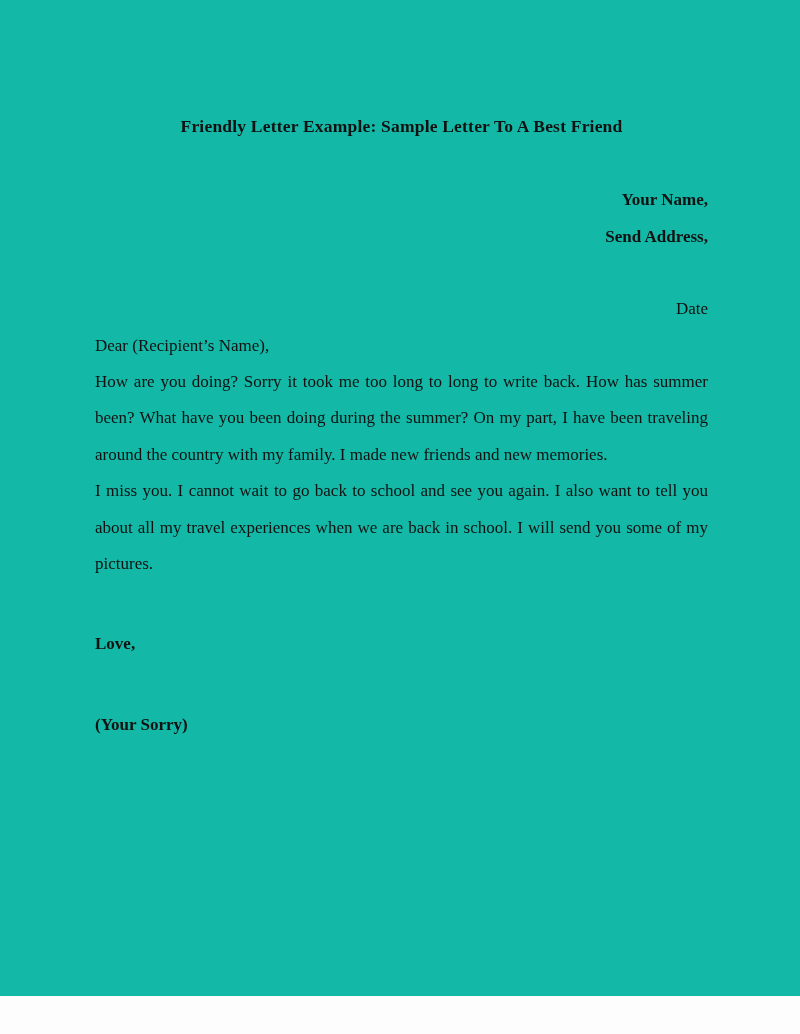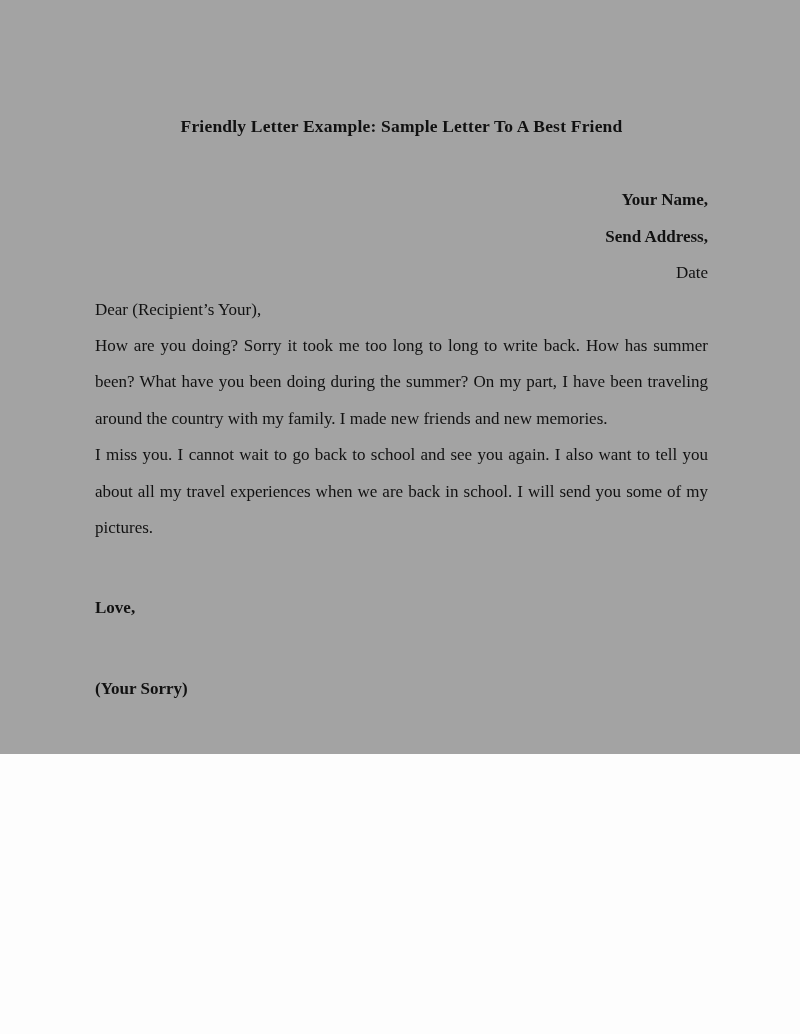--- a/index.html
+++ b/index.html
@@ -9,22 +9,22 @@
     height: 1034px;
     background: #fdfdfd;
     overflow: hidden;
     font-family: "Liberation Serif", "DejaVu Serif", serif;
     color: #111111;
   }
 
   .page {
     position: relative;
     width: 800px;
-    height: 754px;
-    background: #a3a3a3;
+    height: 996px;
+    background: #14b8a6;
   }
 
   .letter {
     position: absolute;
     left: 95px;
     top: 108px;
     width: 613px;
     font-size: 17px;
     line-height: 36.4px;
   }
@@ -37,20 +37,21 @@
     margin-bottom: 38px;
   }
 
   .sender-block {
     text-align: right;
     font-weight: bold;
   }
 
   .date-line {
     text-align: right;
+    margin-top: 36px;
   }
 
   .salutation {
     text-align: left;
   }
 
   .body-paragraph {
     text-align: justify;
   }
 
@@ -69,21 +70,21 @@
 
     <div class="letter-title">Friendly Letter Example: Sample Letter To A Best Friend</div>
 
     <div class="sender-block">
       <div>Your Name,</div>
       <div>Send Address,</div>
     </div>
 
     <div class="date-line">Date</div>
 
-    <div class="salutation">Dear (Recipient’s Your),</div>
+    <div class="salutation">Dear (Recipient’s Name),</div>
 
     <p class="body-paragraph">How are you doing? Sorry it took me too long to long to write back. How has summer been? What have you been doing during the summer? On my part, I have been traveling around the country with my family. I made new friends and new memories.</p>
 
     <p class="body-paragraph">I miss you. I cannot wait to go back to school and see you again. I also want to tell you about all my travel experiences when we are back in school. I will send you some of my pictures.</p>
 
 
     <div class="closing">Love,</div>
 
     <div class="signature">(Your Sorry)</div>
 

